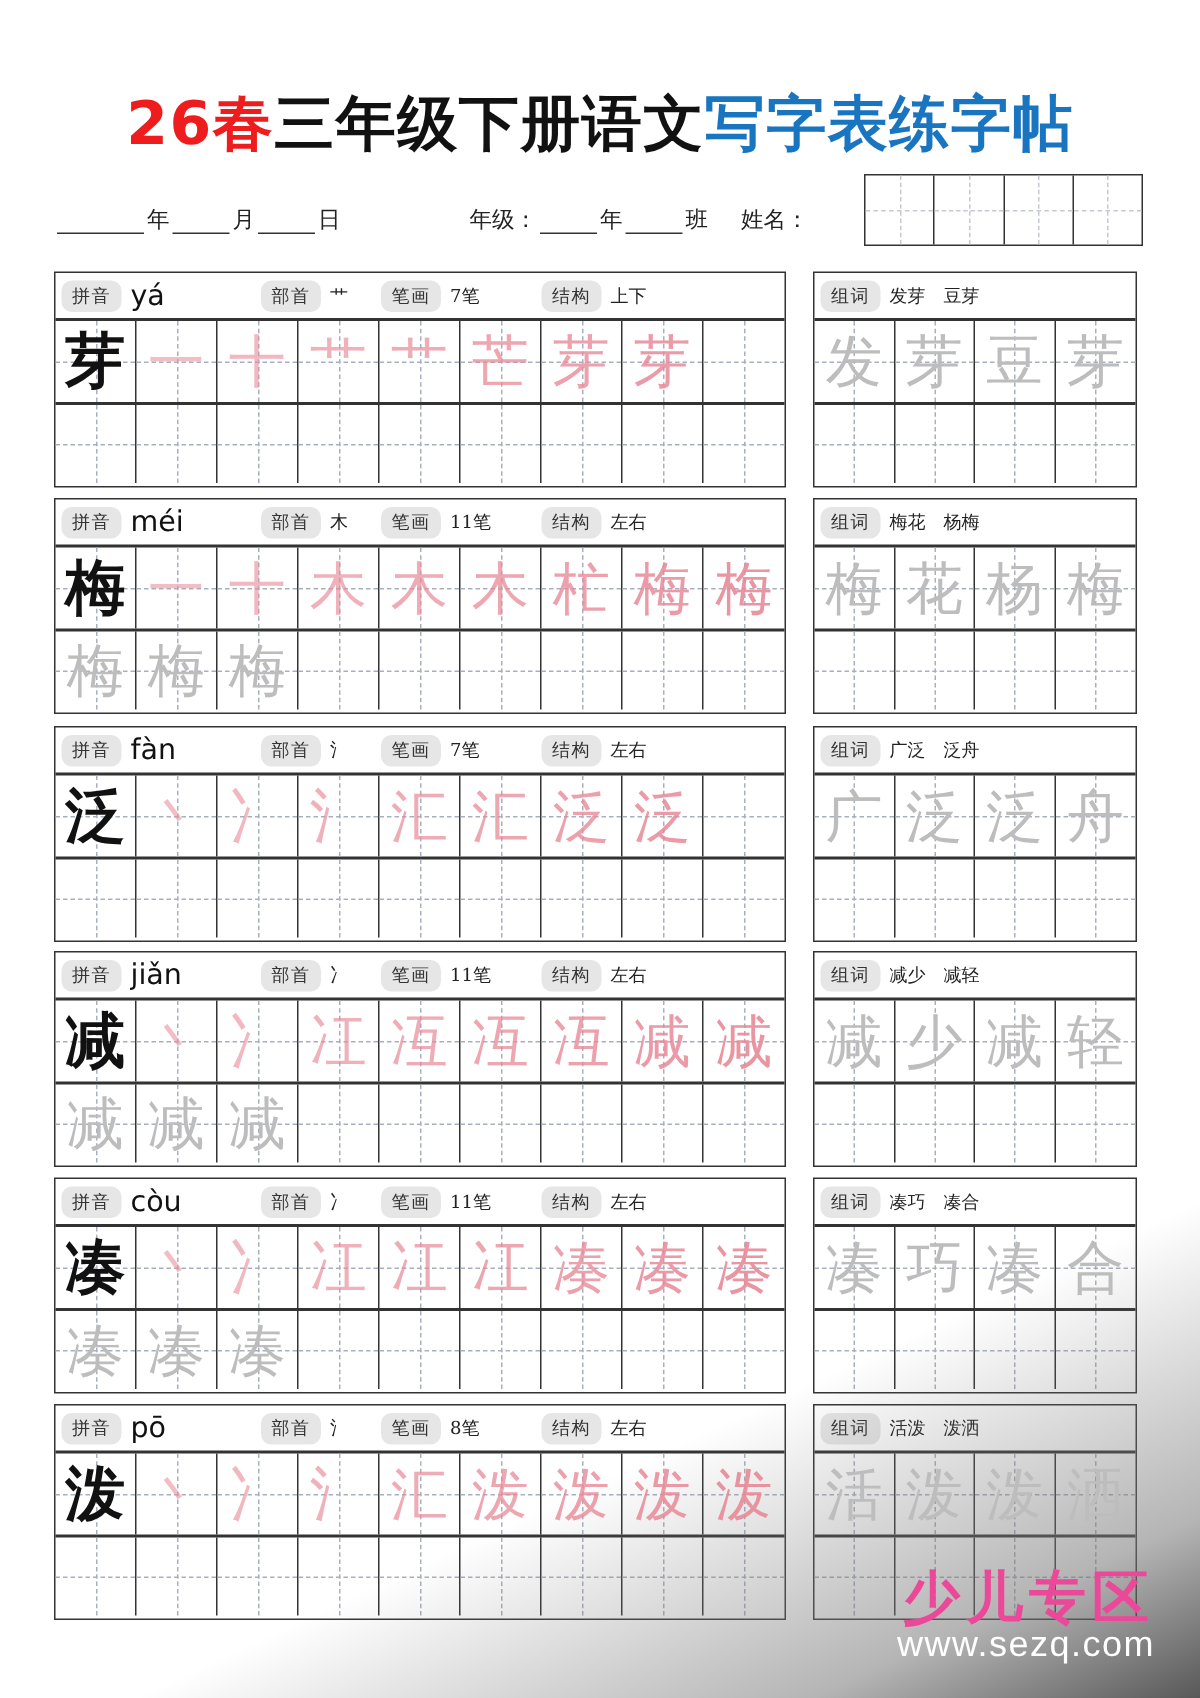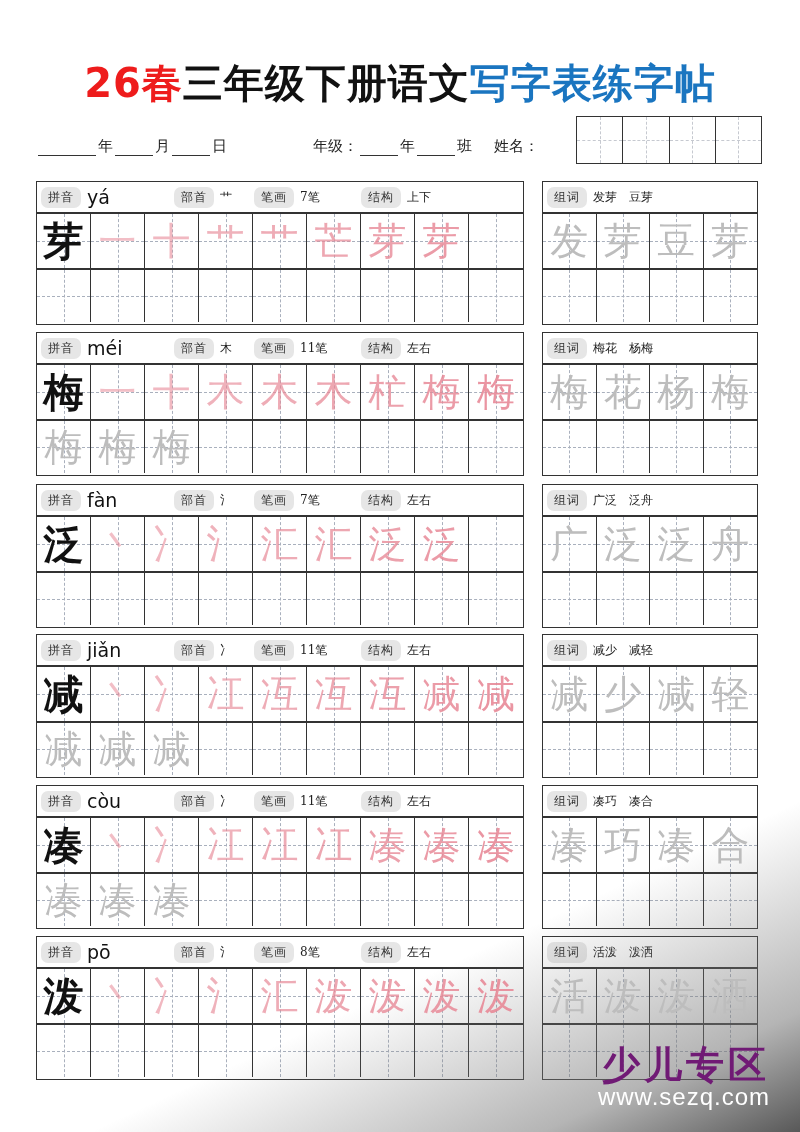--- a/index.html
+++ b/index.html
@@ -80,21 +80,21 @@
   .name-box::after {
     content: ""; position: absolute; top: 50%; left: 0; right: 0; border-top: 1px dashed #c6c9d0;
   }
 
   .watermark-shade {
     position: absolute; left: 0; top: 0; width: 800px; height: 1132px; pointer-events: none;
     background: linear-gradient(155deg, rgba(255,255,255,0) 78%, rgba(120,120,120,0.55) 92%, rgba(70,70,70,0.9) 100%);
   }
   .wm-logo {
     position: absolute; right: 30px; top: 1040px; font-size: 38px; font-weight: bold;
-    color: #701a75; font-family: "DejaVu Sans", sans-serif; letter-spacing: 4px;
+    color: #ec4899; font-family: "DejaVu Sans", sans-serif; letter-spacing: 4px;
   }
   .wm-url {
     position: absolute; right: 30px; top: 1083px; font-size: 24px; color: #ffffff;
     font-family: "Liberation Sans", sans-serif; letter-spacing: 1px;
   }
 </style>
 </head>
 <body>
 
 <div class="title">

